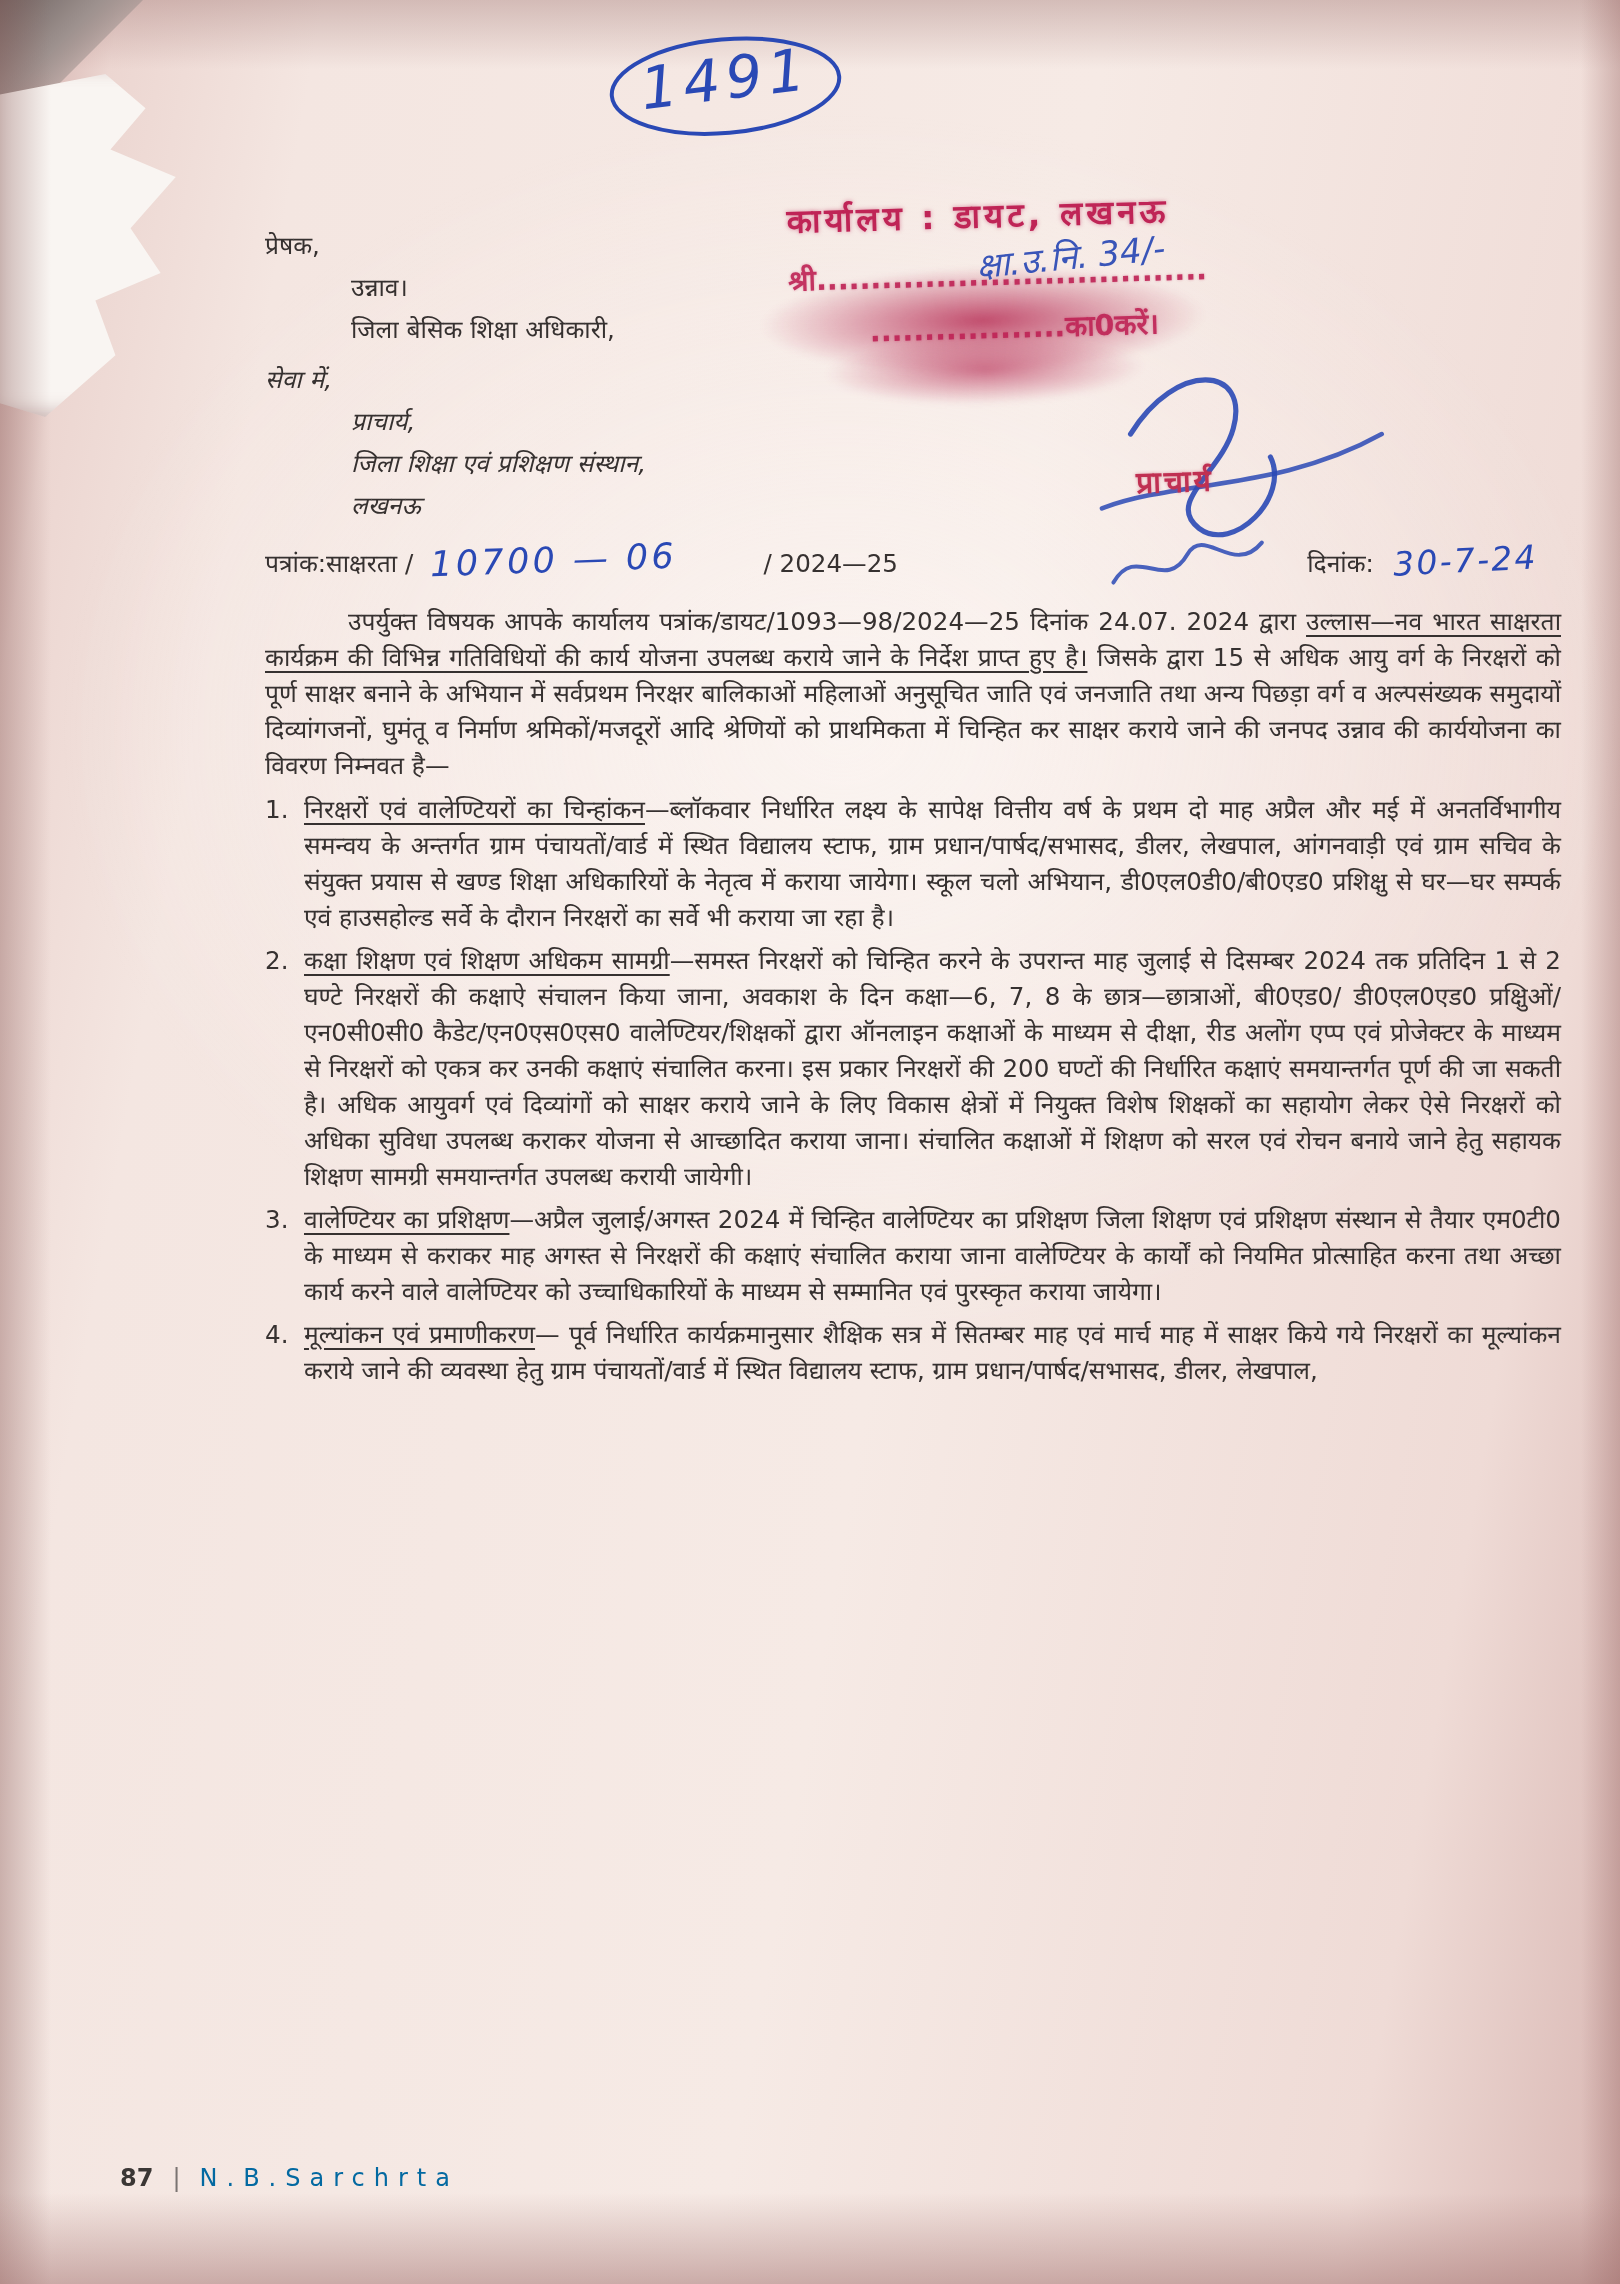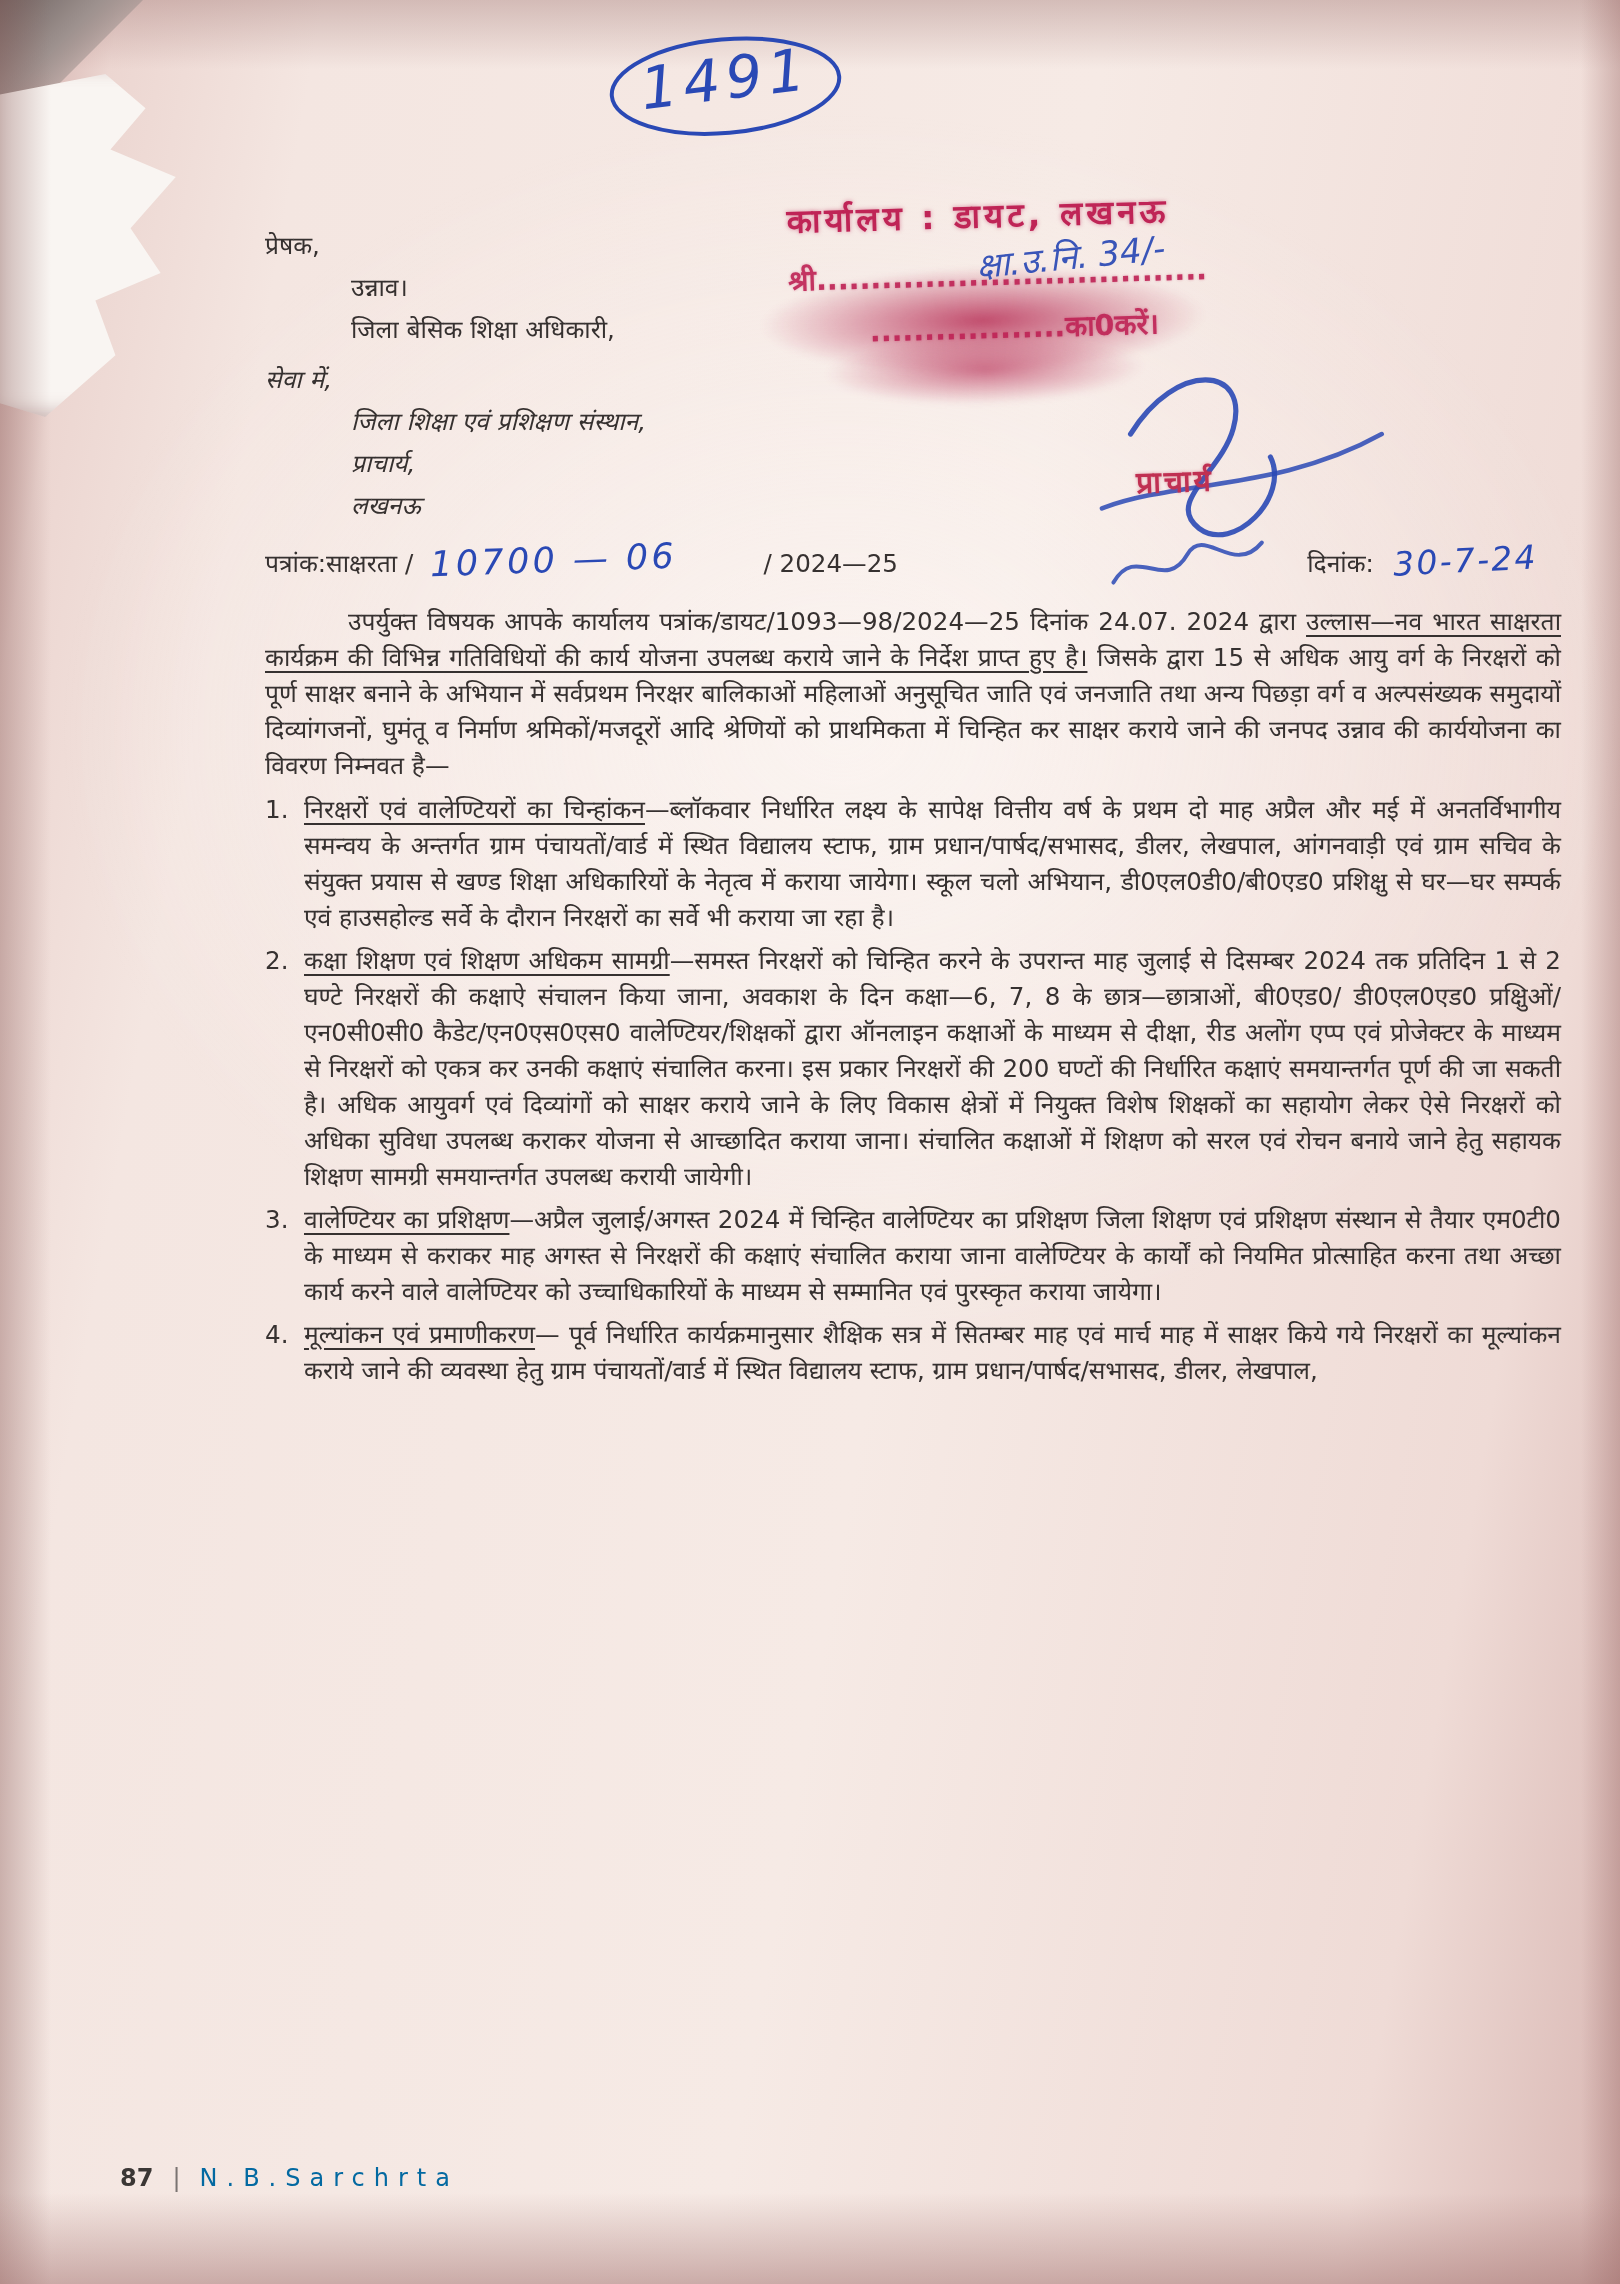--- a/index.html
+++ b/index.html
@@ -163,22 +163,22 @@
 <div class="content">
 
   <div class="sender">
     <div class="hdr-line">प्रेषक,</div>
     <div class="hdr-line ind1">उन्नाव।</div>
     <div class="hdr-line ind1">जिला बेसिक शिक्षा अधिकारी,</div>
   </div>
 
   <div class="recipient">
     <div class="hdr-line">सेवा में,</div>
+    <div class="hdr-line ind1">प्राचार्य,</div>
     <div class="hdr-line ind1">जिला शिक्षा एवं प्रशिक्षण संस्थान,</div>
-    <div class="hdr-line ind1">प्राचार्य,</div>
     <div class="hdr-line ind1">लखनऊ</div>
   </div>
 
   <div class="ref-line">
     <span>पत्रांक:साक्षरता /</span>
     <span class="hw hw-num">10700 — 06</span>
     <span class="ref-year">/ 2024—25</span>
     <span class="ref-date-group">
       <span>दिनांक:</span>
       <span class="hw hw-date">30-7-24</span>

